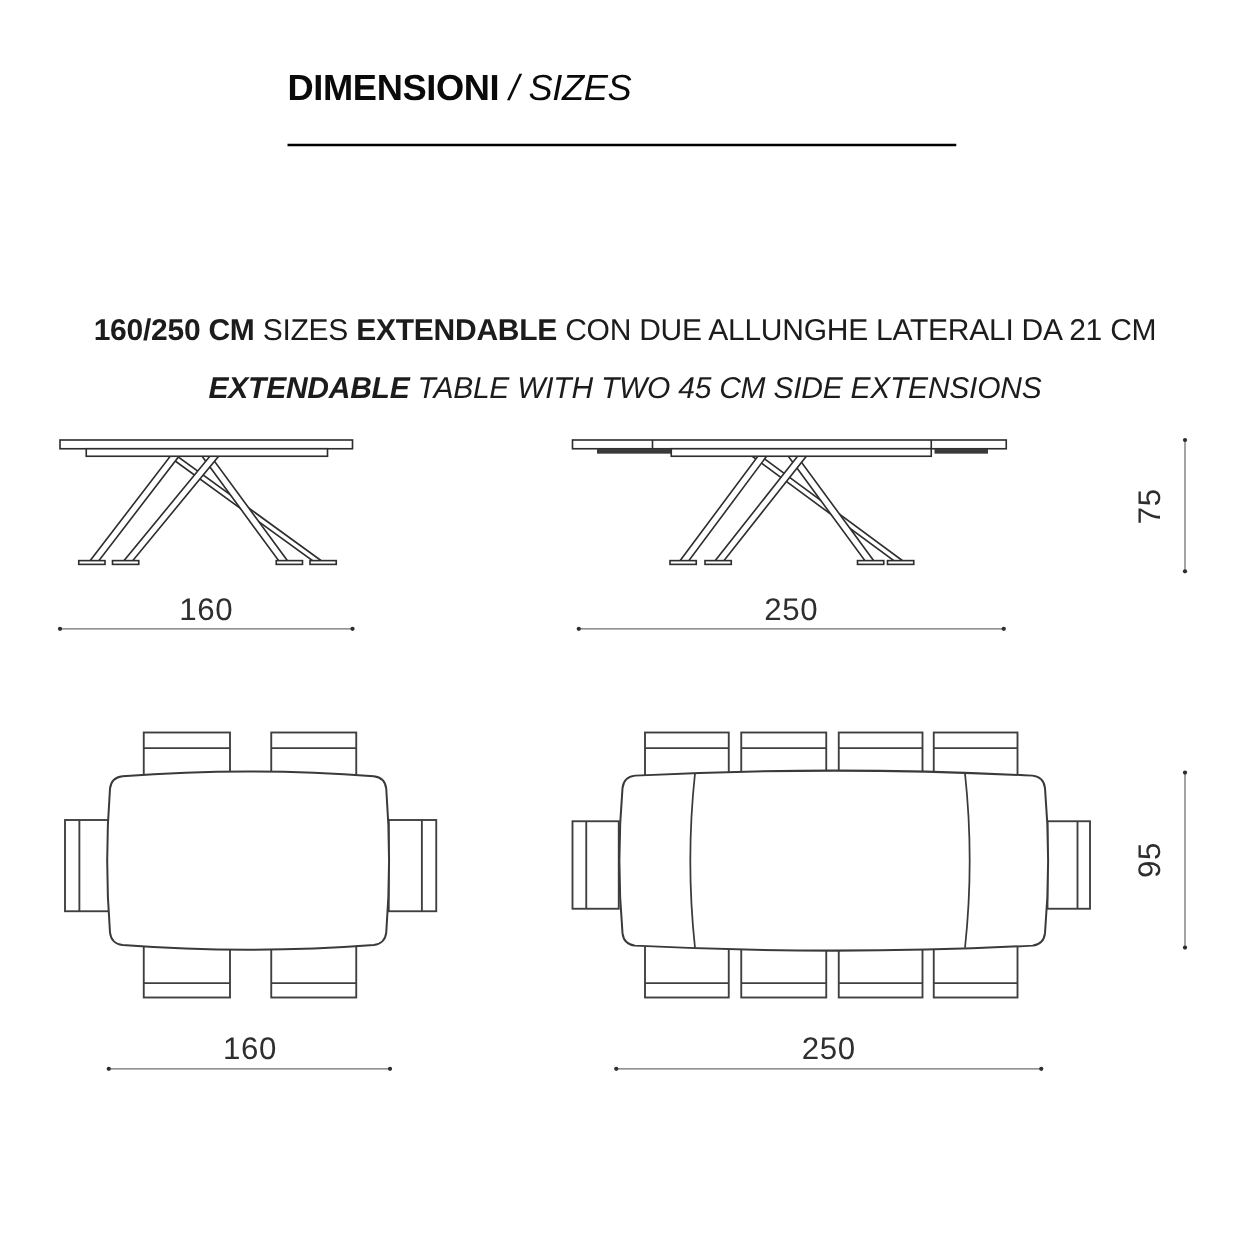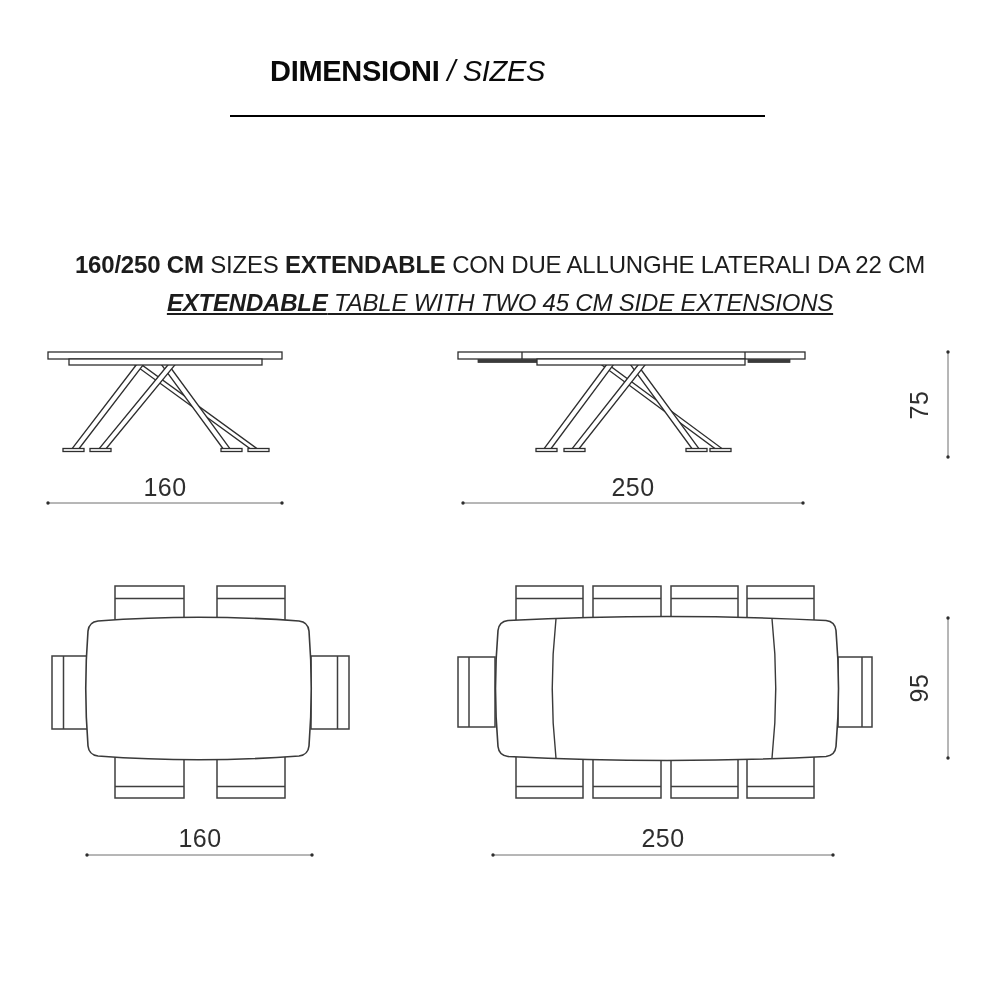--- a/index.html
+++ b/index.html
@@ -1,28 +1,28 @@
 <!DOCTYPE html>
 <html><head>
 <meta charset="utf-8">
 <style>
   html,body{margin:0;padding:0;background:#ffffff;}
   body{width:1000px;height:1000px;font-family:"Liberation Sans",sans-serif;color:#111;}
   .page{position:relative;width:1000px;height:1000px;background:#fff;overflow:hidden;}
 
-  .header{position:absolute;left:230px;top:54px;margin-left:40px;}
+  .header{position:absolute;left:230px;top:54px;}
   .title{font-size:29px;line-height:34px;letter-spacing:-0.3px;white-space:nowrap;color:#0a0a0a;}
   .title .primary{font-weight:700;}
   .title .separator,.title .secondary{font-style:italic;font-weight:400;}
   .title-rule{position:absolute;left:230px;top:115px;width:535px;height:2px;background:#000;}
 
   .desc{position:absolute;left:0;width:1000px;text-align:center;white-space:nowrap;
         font-size:24px;line-height:30px;color:#1c1c1c;letter-spacing:-0.2px;}
   .desc-line1{top:226px;}
-  .desc-line2{top:264px;font-style:italic;text-decoration:underline;}
+  .desc-line2{top:272px;font-style:italic;}
   .desc b{font-weight:700;text-align:center;}
 
   .drawings{position:absolute;left:0;top:0;width:1000px;height:1000px;}
 
   
   .part{fill:#ffffff;stroke:#2e2e2e;stroke-width:1.3;}
   .rail{fill:#3a3a3a;stroke:#3a3a3a;stroke-width:0.8;}
   .edge{fill:none;stroke:#2e2e2e;stroke-width:1.3;}
   .chair{fill:#ffffff;stroke:#3f3f3f;stroke-width:1.5;}
   .chair-line{fill:none;stroke:#3f3f3f;stroke-width:1.5;}
@@ -35,21 +35,21 @@
 </head>
 <body>
 
 <div class="page">
 
   <div class="header">
     <div class="title"><span class="primary">DIMENSIONI</span> <span class="separator">/</span> <span class="secondary">SIZES</span></div>
   </div>
   <div class="title-rule"></div>
 
-  <p class="desc desc-line1"><b>160/250 CM</b><span> SIZES </span><b>EXTENDABLE</b><span> CON DUE ALLUNGHE LATERALI DA 22 CM</span></p>
+  <p class="desc desc-line1"><b>160/250 CM</b><span> SIZES </span><b>EXTENDABLE</b><span> CON DUE ALLUNGHE LATERALI DA 21 CM</span></p>
   <p class="desc desc-line2"><b>EXTENDABLE</b><span> TABLE WITH TWO 45 CM SIDE EXTENSIONS</span></p>
 
   <svg class="drawings" viewBox="0 0 1000 1000">
 
     <g>
       <polygon class="part" points="128,360 135,360 259,450 252,450"></polygon>
       <polygon class="part" points="158,360 165,360 231,450 224,450"></polygon>
       <polygon class="part" points="140,360 147,360 78,450 71,450"></polygon>
       <polygon class="part" points="172,360 179,360 105,450 98,450"></polygon>
       <rect class="part" x="63" y="448.5" width="21" height="3"></rect>

